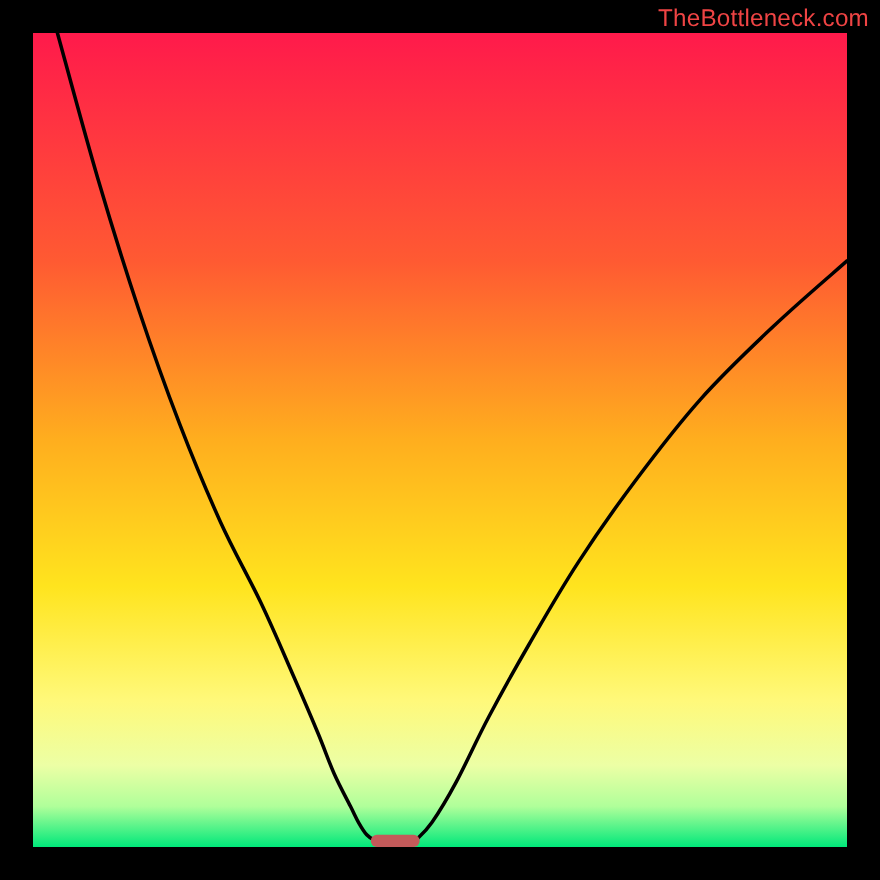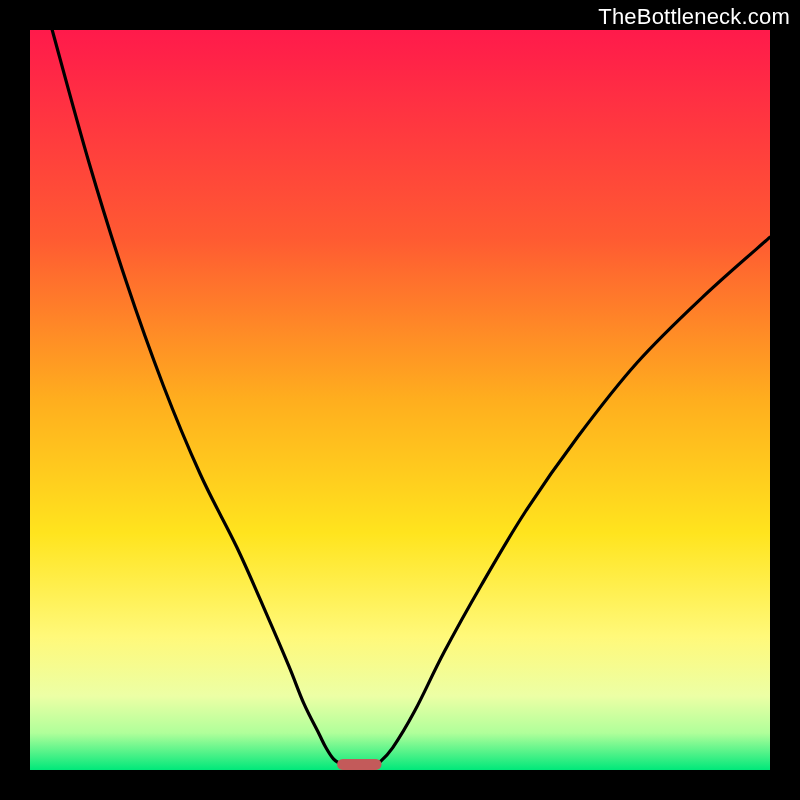--- a/index.html
+++ b/index.html
@@ -10,21 +10,21 @@
     background: #000;
     position: relative;
   }
   .watermark {
     position: absolute;
     top: 4px;
     right: 10px;
     font-family: Arial, sans-serif;
     font-size: 22px;
     font-weight: 500;
-    color: #ffffff;
+    color: #ef4444;
     letter-spacing: 0.2px;
     z-index: 10;
   }
   .plot {
     position: absolute;
     left: 30px;
     top: 30px;
     width: 740px;
     height: 740px;
   }

